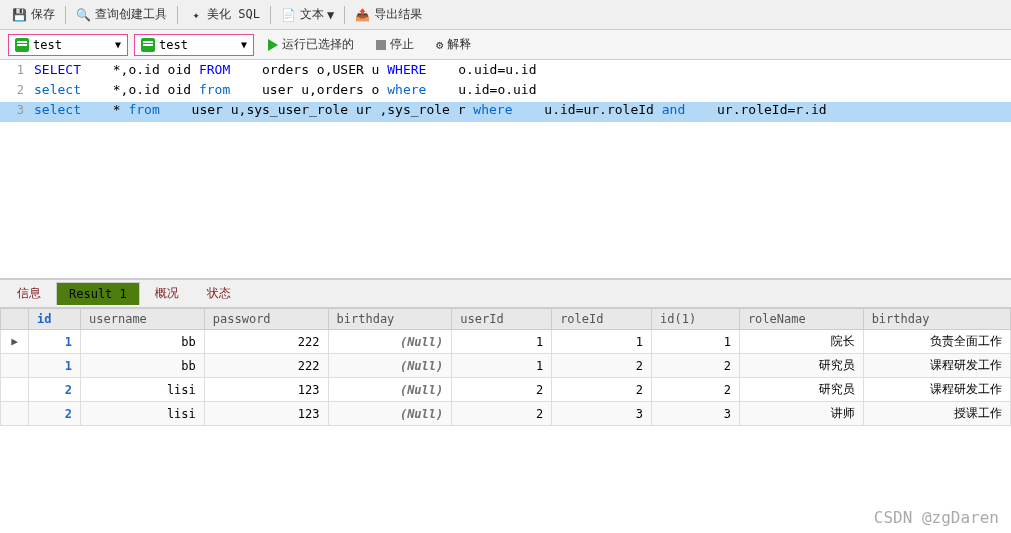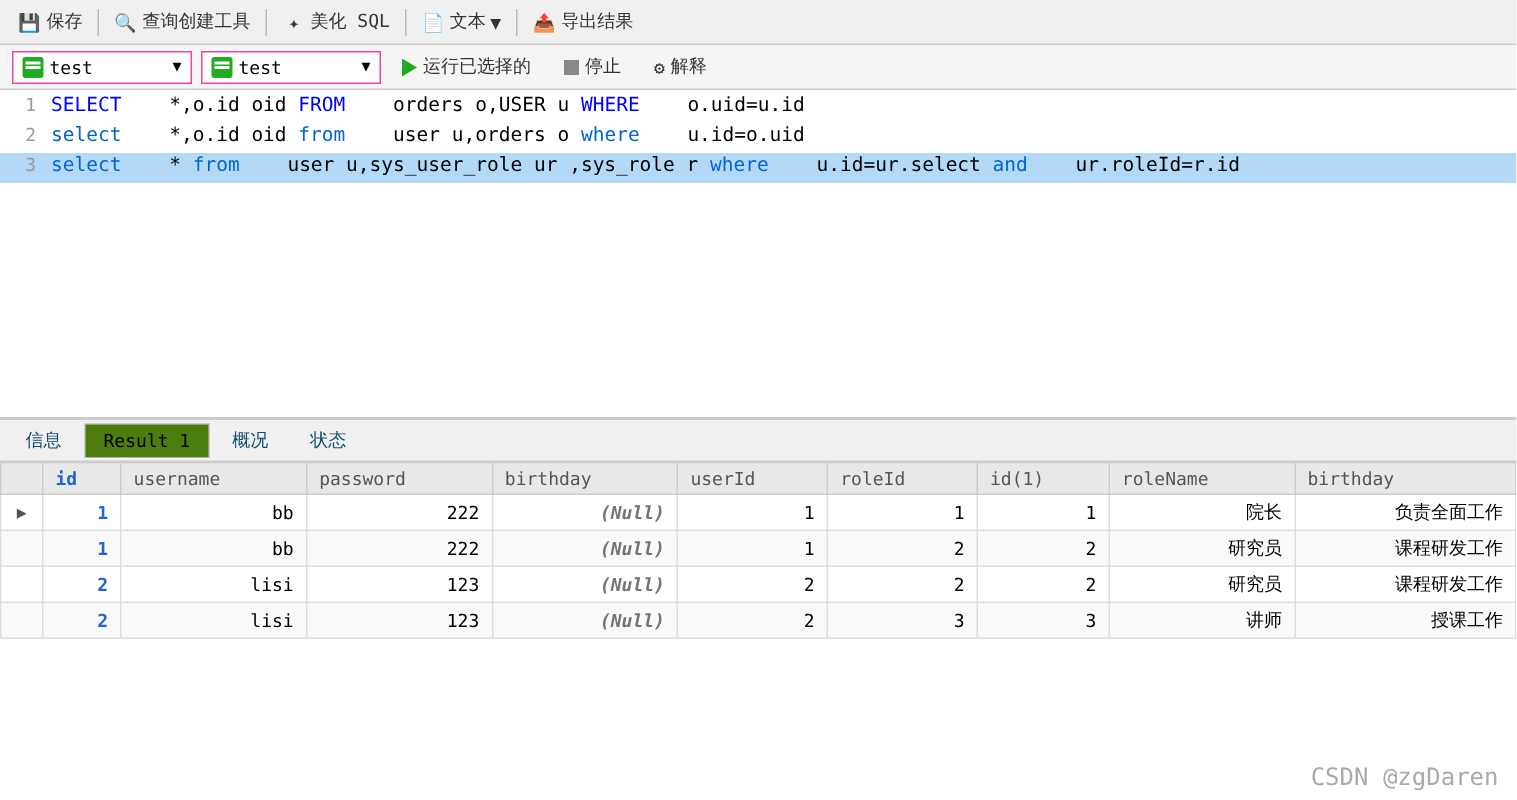--- a/index.html
+++ b/index.html
@@ -141,21 +141,21 @@
       background: #f0f0f0;
       height: 28px;
       padding-left: 4px;
     }
     .tab {
       padding: 4px 12px;
       font-size: 12px;
       cursor: pointer;
       border: 1px solid transparent;
       margin-right: 2px;
-      color: #0c4a6e;
+      color: #7f1d1d;
     }
     .tab.active {
       background: #4d7c0f;
       border: 1px solid #ccc;
       border-bottom: 1px solid #fff;
       color: #000;
     }
 
     
     .result-area {
@@ -291,21 +291,21 @@
     <span class="line-content"><span class="kw">SELECT</span> <span class="id">*,o.id oid</span> <span class="kw">FROM</span> <span class="id">orders o,USER u</span> <span class="kw">WHERE</span> <span class="id">o.uid=u.id</span></span>
   </div>
 
   <div class="editor-line">
     <span class="line-number">2</span>
     <span class="line-content"><span class="kw2">select</span> <span class="id">*,o.id oid</span> <span class="kw2">from</span> <span class="id">user u,orders o</span> <span class="kw2">where</span> <span class="id">u.id=o.uid</span></span>
   </div>
 
   <div class="editor-line highlighted">
     <span class="line-number">3</span>
-    <span class="line-content"><span class="kw2">select</span> <span class="id">* </span><span class="kw2">from</span><span class="id"> user u,sys_user_role ur ,sys_role r </span><span class="kw2">where</span><span class="id"> u.id=ur.select </span><span class="kw2">and</span><span class="id"> ur.roleId=r.id</span></span>
+    <span class="line-content"><span class="kw2">select</span> <span class="id">* </span><span class="kw2">from</span><span class="id"> user u,sys_user_role ur ,sys_role r </span><span class="kw2">where</span><span class="id"> u.id=ur.roleId </span><span class="kw2">and</span><span class="id"> ur.roleId=r.id</span></span>
   </div>
 </div>
 
 <div class="bottom-panel">
 
   <div class="tab-bar">
     <div class="tab">信息</div>
     <div class="tab active">Result 1</div>
     <div class="tab">概况</div>
     <div class="tab">状态</div>

